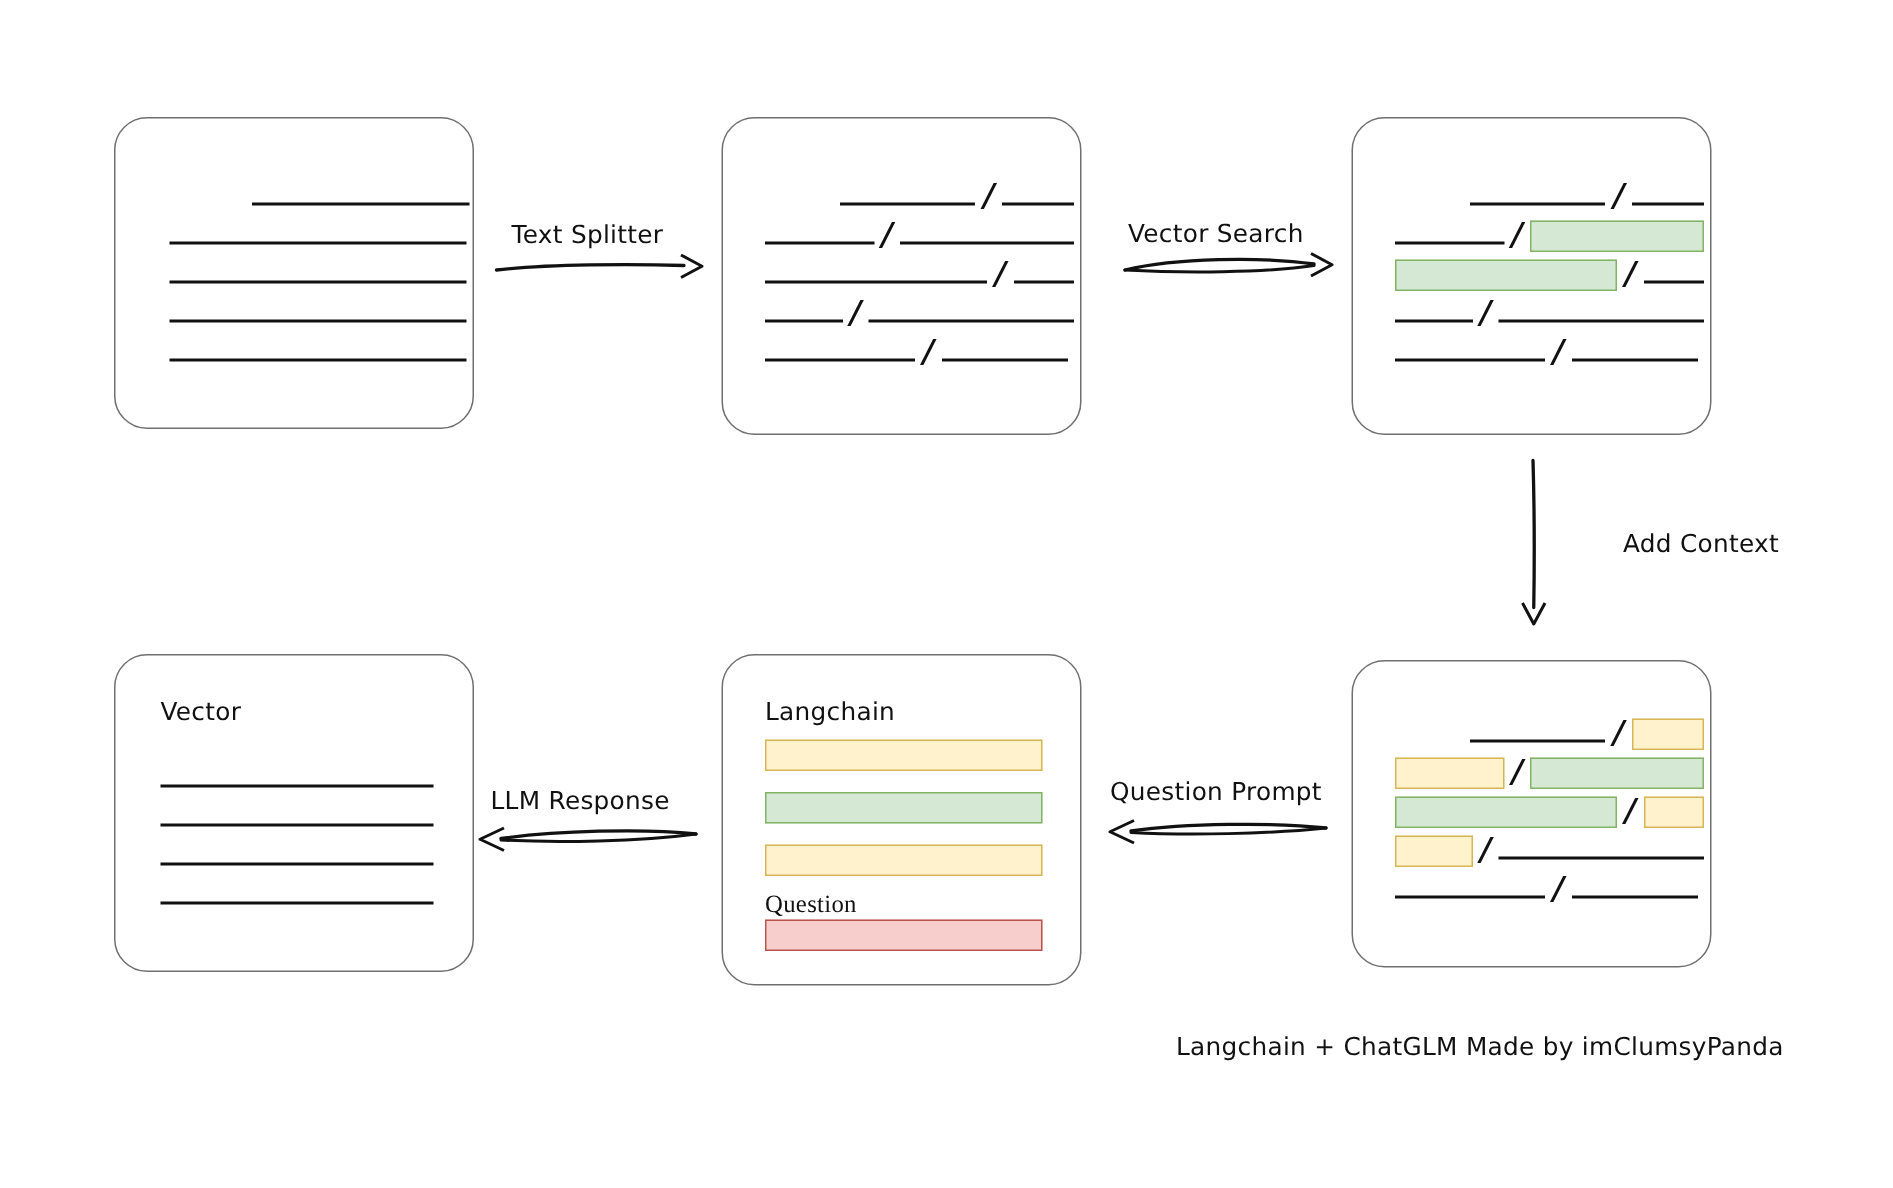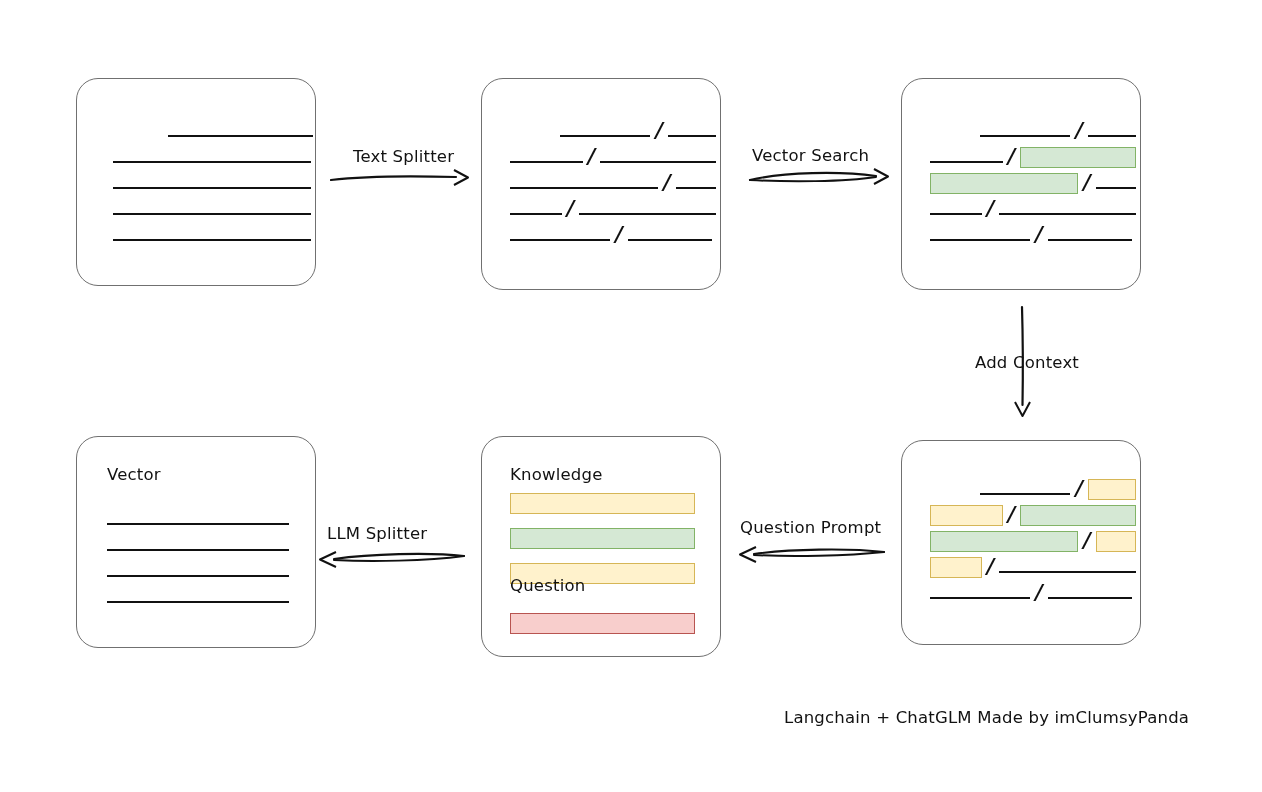--- a/index.html
+++ b/index.html
@@ -225,27 +225,27 @@
       </div>
       <div class="row">
         <div class="seg" style="width: 100px;"></div>
         <div class="slash" style="padding: 0px 5px;">/</div>
         <div class="seg" style="width: 84px;"></div>
       </div>
     </div>
 </div>
 
 <div class="card" style="left:481px; top:436px; width:240px; height:221px;">
-  <div class="card-title" style="left:28px; top:28px;">Knowledge</div>
+  <div class="card-title" style="left:28px; top:28px;">Langchain</div>
   <div style="position:absolute; left:28px; top:56px; width:185px;">
       <div class="bar yellow"></div>
       <div class="bar green"></div>
       <div class="bar yellow"></div>
     </div>
-  <div class="card-title" style="left:28px; top:139px;">Question</div>
+  <div class="card-title" style="left:28px; top:156px;font-family:Liberation Serif, serif;">Question</div>
   <div style="position:absolute; left:28px; top:176px; width:185px;">
       <div class="bar red"></div>
     </div>
 </div>
 
 <div class="card" style="left:76px; top:436px; width:240px; height:212px;">
   <div class="card-title" style="left:30px; top:28px;">Vector</div>
   <div class="rows" style="top:66px; left:30px; width:190px;">
       <div class="row">
         <div class="seg" style="width: 182px;"></div>
@@ -261,50 +261,50 @@
       </div>
     </div>
 </div>
 
 <div class="arrow" style="left:330px; top:168px;">
   <svg width="140" height="22" viewBox="0 0 140 22">
     <path d="M1,12 C35,8 92,8 126,9" stroke="#111" stroke-width="2.2" fill="none" stroke-linecap="round"></path>
     <path d="M124,2 L138,9.5 L124,17" stroke="#111" stroke-width="2" fill="none" stroke-linejoin="round"></path>
   </svg>
 </div>
-<div class="arrow-label" style="left:353px; top:147px;">Text Splitter</div>
+<div class="arrow-label" style="left:341px; top:147px;">Text Splitter</div>
 
 <div class="arrow" style="left:748px; top:166px;">
   <svg width="142" height="24" viewBox="0 0 142 24">
     <path d="M2,14 C36,6 92,5 128,10" stroke="#111" stroke-width="2.2" fill="none" stroke-linecap="round"></path>
     <path d="M2,14 C40,16 96,16 128,11" stroke="#111" stroke-width="2" fill="none" stroke-linecap="round"></path>
     <path d="M126,3 L140,10.5 L126,18" stroke="#111" stroke-width="2" fill="none" stroke-linejoin="round"></path>
   </svg>
 </div>
 <div class="arrow-label" style="left:752px; top:146px;">Vector Search</div>
 
 <div class="arrow" style="left:1011px; top:305px;">
   <svg width="24" height="112" viewBox="0 0 24 112">
     <path d="M11,2 C12,36 12,70 11.5,100" stroke="#111" stroke-width="2.2" fill="none" stroke-linecap="round"></path>
     <path d="M4,97 L11.5,111 L19,97" stroke="#111" stroke-width="2" fill="none" stroke-linejoin="round"></path>
   </svg>
 </div>
-<div class="arrow-label" style="left:975px; top:353px;">Add Context</div>
+<div class="arrow-label" style="left:1082px; top:353px;">Add Context</div>
 
 <div class="arrow" style="left:738px; top:543px;">
   <svg width="148" height="24" viewBox="0 0 148 24">
     <path d="M146,9 C110,5 52,6 16,11" stroke="#111" stroke-width="2.2" fill="none" stroke-linecap="round"></path>
     <path d="M146,9 C108,13 54,14 16,12" stroke="#111" stroke-width="2" fill="none" stroke-linecap="round"></path>
     <path d="M18,4 L2,11.5 L18,19" stroke="#111" stroke-width="2" fill="none" stroke-linejoin="round"></path>
   </svg>
 </div>
 <div class="arrow-label" style="left:740px; top:518px;">Question Prompt</div>
 
 <div class="arrow" style="left:318px; top:548px;">
   <svg width="148" height="24" viewBox="0 0 148 24">
     <path d="M146,8 C110,4 52,6 16,11" stroke="#111" stroke-width="2.2" fill="none" stroke-linecap="round"></path>
     <path d="M146,8 C108,13 54,14 16,12" stroke="#111" stroke-width="2" fill="none" stroke-linecap="round"></path>
     <path d="M18,4 L2,11.5 L18,19" stroke="#111" stroke-width="2" fill="none" stroke-linejoin="round"></path>
   </svg>
 </div>
-<div class="arrow-label" style="left:327px; top:524px;">LLM Splitter</div>
-
-<div class="footer" style="left:784px; top:708px;">Langchain + ChatGLM Made by imClumsyPanda</div>
+<div class="arrow-label" style="left:327px; top:524px;">LLM Response</div>
+
+<div class="footer" style="left:784px; top:688px;">Langchain + ChatGLM Made by imClumsyPanda</div>
 
 </body></html>

